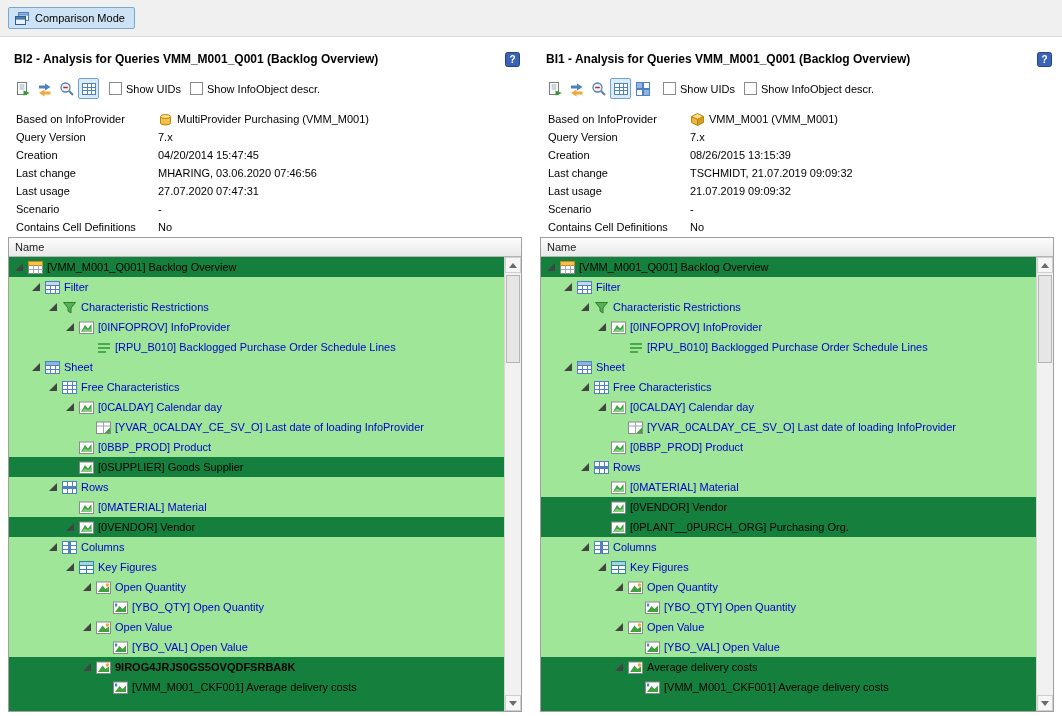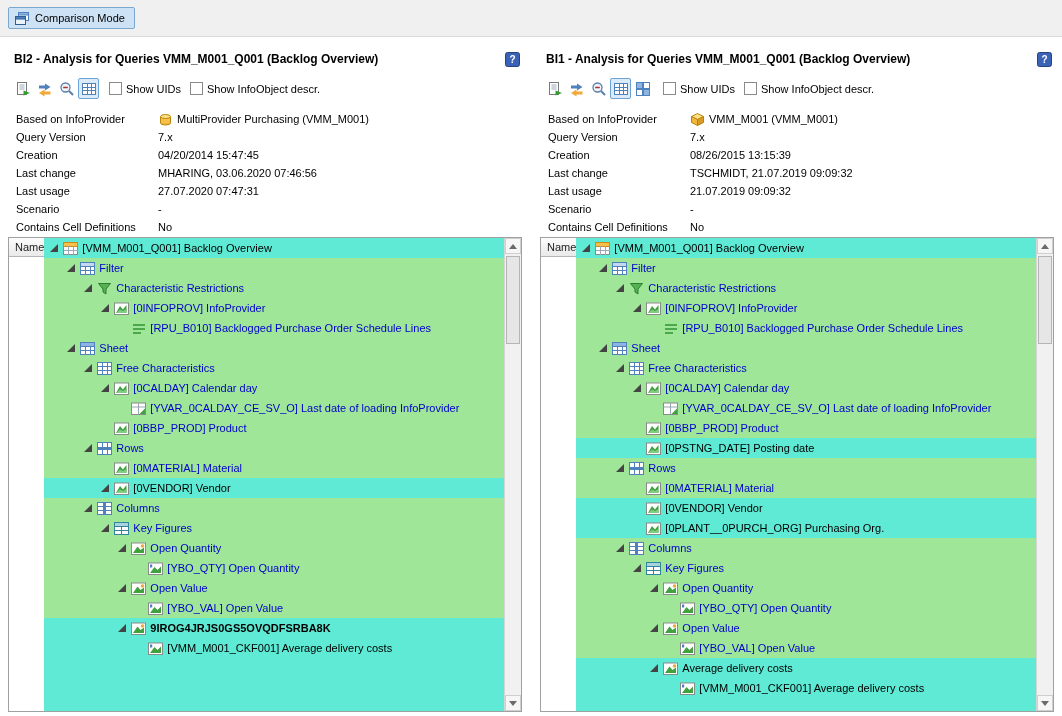--- a/index.html
+++ b/index.html
@@ -19,25 +19,25 @@
   .tb-btn{width:21px;height:21px;display:inline-flex;align-items:center;justify-content:center;
     margin-right:1px;border:1px solid transparent;border-radius:2px}
   .tb-btn.selected{background:#dcebf9;border-color:#6da2d4}
   .cb-wrap{display:inline-flex;align-items:center;margin-left:9px;white-space:nowrap}
   .cb-box{width:13px;height:13px;border:1px solid #8a8a8a;background:#fff;margin-right:4px;flex:none}
   .props{margin-top:11px;padding-left:8px}
   .prop-row{height:18px;display:flex;align-items:center;white-space:nowrap}
   .prop-label{width:142px;flex:none}
   .prop-value{display:flex;align-items:center;gap:4px}
   .tree{position:absolute;left:0;right:0;top:200px;bottom:4px;border:1px solid #a0a0a0;
-    display:flex;flex-direction:row;background:#fff;overflow:hidden}
+    display:flex;flex-direction:column;background:#fff;overflow:hidden}
   .tree-header{height:19px;flex:none;background:linear-gradient(#fcfcfc,#e9e9e9);
     border-bottom:1px solid #b5b5b5;display:flex;align-items:center;padding-left:6px;color:#222}
   .tree-inner{flex:1;display:flex;overflow:hidden}
-  .tree-rows{flex:1;overflow:hidden;background:#5eead4}
+  .tree-rows{flex:1;overflow:hidden;background:#15803d}
   .trow{height:20px;display:flex;align-items:center;white-space:nowrap;overflow:hidden}
   .trow.hl{background:#a0e698}
   .expander{width:11px;height:11px;flex:none;margin-right:3px;position:relative}
   .expander.open::after{content:'';position:absolute;left:1px;top:1px;
     border-bottom:8px solid #444;border-left:8px solid transparent}
   .ticon{width:15px;height:15px;margin-right:4px;flex:none}
   .tlabel{padding-right:6px}
   .tlabel.link{color:#0000cc}
   .icon{display:inline-flex;align-items:center;justify-content:center}
   .icon svg{display:block}
@@ -299,20 +299,31 @@
               <span class="expander"></span>
               <span class="icon ticon">
                 <svg width="15" height="15" viewBox="0 0 15 15">
                   <rect x="0.5" y="2" width="14" height="11.5" fill="#fff" stroke="#8a8a8a"></rect>
                   <polygon points="2,12 6,5 9,8.5 12.5,4 12.5,12" fill="#3fa23f"></polygon>
                   <polygon points="2,12 6,8.5 9,10 12.5,8 12.5,12" fill="#82cc82"></polygon>
                 </svg>
               </span>
               <span class="tlabel link">[0BBP_PROD] Product</span>
             </div>
+            <div class="trow" style="padding-left: 56px;">
+              <span class="expander"></span>
+              <span class="icon ticon">
+                <svg width="15" height="15" viewBox="0 0 15 15">
+                  <rect x="0.5" y="2" width="14" height="11.5" fill="#fff" stroke="#8a8a8a"></rect>
+                  <polygon points="2,12 6,5 9,8.5 12.5,4 12.5,12" fill="#3fa23f"></polygon>
+                  <polygon points="2,12 6,8.5 9,10 12.5,8 12.5,12" fill="#82cc82"></polygon>
+                </svg>
+              </span>
+              <span class="tlabel">[0SUPPLIER] Goods Supplier</span>
+            </div>
             <div class="trow hl" style="padding-left: 39px;">
               <span class="expander open"></span>
               <span class="icon ticon">
                 <svg width="15" height="15" viewBox="0 0 15 15" shape-rendering="crispEdges">
                   <rect x="0.5" y="1.5" width="14" height="12" fill="#fff" stroke="#4f81bd"></rect>
                   <rect x="0.5" y="5.5" width="14" height="3.5" fill="#4f81bd"></rect>
                   <line x1="5.5" y1="1.5" x2="5.5" y2="13.5" stroke="#4f81bd"></line>
                   <line x1="10" y1="1.5" x2="10" y2="13.5" stroke="#4f81bd"></line>
                 </svg>
               </span>
@@ -683,31 +694,20 @@
               <span class="expander"></span>
               <span class="icon ticon">
                 <svg width="15" height="15" viewBox="0 0 15 15">
                   <rect x="0.5" y="2" width="14" height="11.5" fill="#fff" stroke="#8a8a8a"></rect>
                   <polygon points="2,12 6,5 9,8.5 12.5,4 12.5,12" fill="#3fa23f"></polygon>
                   <polygon points="2,12 6,8.5 9,10 12.5,8 12.5,12" fill="#82cc82"></polygon>
                 </svg>
               </span>
               <span class="tlabel link">[0BBP_PROD] Product</span>
             </div>
-            <div class="trow" style="padding-left: 56px;">
-              <span class="expander"></span>
-              <span class="icon ticon">
-                <svg width="15" height="15" viewBox="0 0 15 15">
-                  <rect x="0.5" y="2" width="14" height="11.5" fill="#fff" stroke="#8a8a8a"></rect>
-                  <polygon points="2,12 6,5 9,8.5 12.5,4 12.5,12" fill="#3fa23f"></polygon>
-                  <polygon points="2,12 6,8.5 9,10 12.5,8 12.5,12" fill="#82cc82"></polygon>
-                </svg>
-              </span>
-              <span class="tlabel">[0PSTNG_DATE] Posting date</span>
-            </div>
             <div class="trow hl" style="padding-left: 39px;">
               <span class="expander open"></span>
               <span class="icon ticon">
                 <svg width="15" height="15" viewBox="0 0 15 15" shape-rendering="crispEdges">
                   <rect x="0.5" y="1.5" width="14" height="12" fill="#fff" stroke="#4f81bd"></rect>
                   <rect x="0.5" y="5.5" width="14" height="3.5" fill="#4f81bd"></rect>
                   <line x1="5.5" y1="1.5" x2="5.5" y2="13.5" stroke="#4f81bd"></line>
                   <line x1="10" y1="1.5" x2="10" y2="13.5" stroke="#4f81bd"></line>
                 </svg>
               </span>

